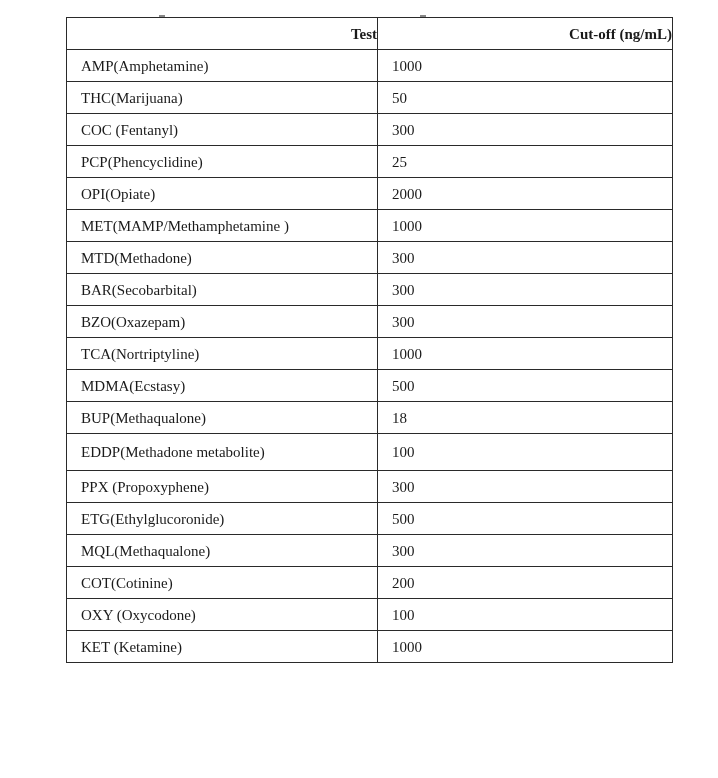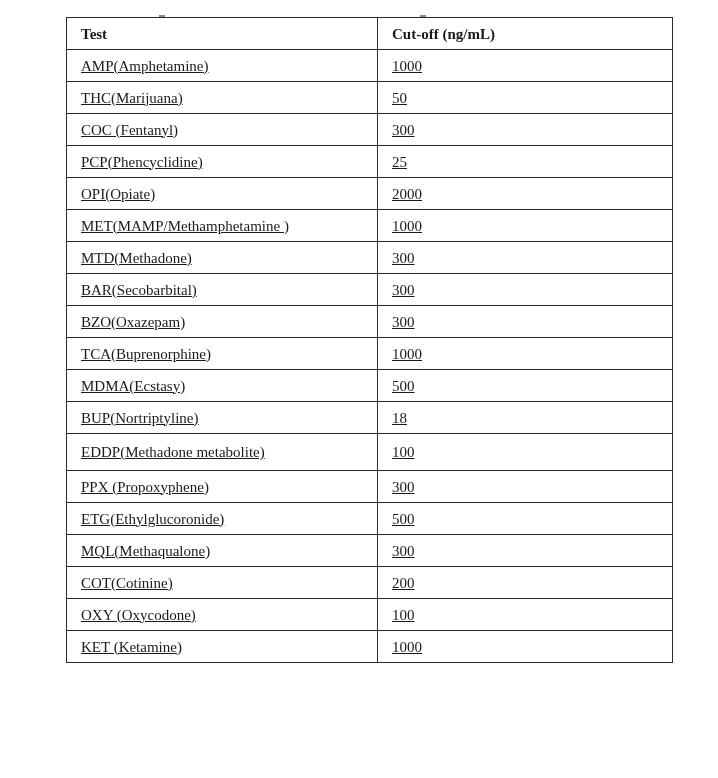--- a/index.html
+++ b/index.html
@@ -32,25 +32,25 @@
     border: 1.6px solid #2a2a2a;
     text-align: left;
     vertical-align: middle;
     padding: 0 0 0 14px;
     font-size: 15px;
     line-height: 18px;
   }
   th {
     font-weight: bold;
     height: 31px;
+    text-align: right;
   }
   td {
     font-weight: normal;
     height: 31px;
-    text-decoration: underline;
   }
   td.val, th.val { padding-left: 14px; }
   tr.tall td { height: 36px; }
   .artifact {
     position: absolute;
     top: 15px;
     width: 6px;
     height: 2px;
     background: #888;
   }
@@ -104,29 +104,29 @@
         </tr>
       <tr>
           <td>BAR(Secobarbital)</td>
           <td class="val">300</td>
         </tr>
       <tr>
           <td>BZO(Oxazepam)</td>
           <td class="val">300</td>
         </tr>
       <tr>
-          <td>TCA(Buprenorphine)</td>
+          <td>TCA(Nortriptyline)</td>
           <td class="val">1000</td>
         </tr>
       <tr>
           <td>MDMA(Ecstasy)</td>
           <td class="val">500</td>
         </tr>
       <tr>
-          <td>BUP(Nortriptyline)</td>
+          <td>BUP(Methaqualone)</td>
           <td class="val">18</td>
         </tr>
       <tr class="tall">
           <td>EDDP(Methadone metabolite)</td>
           <td class="val">100</td>
         </tr>
       <tr>
           <td>PPX (Propoxyphene)</td>
           <td class="val">300</td>
         </tr>

